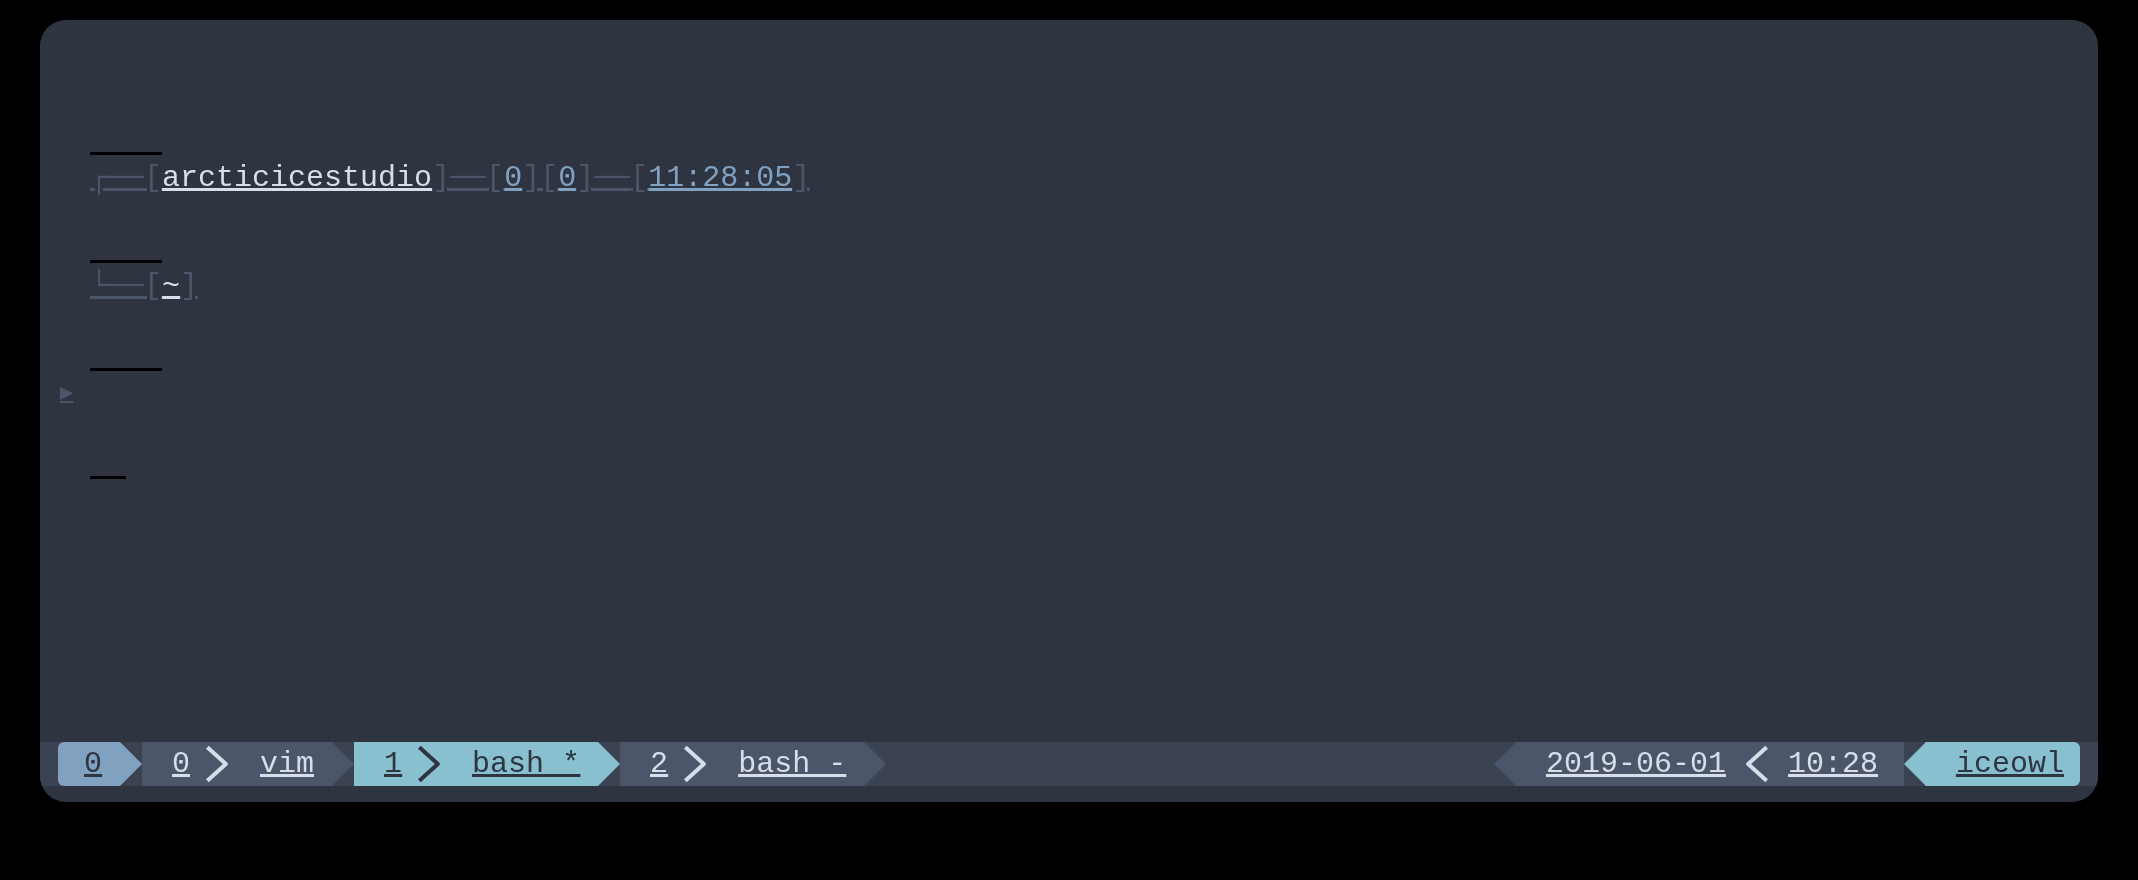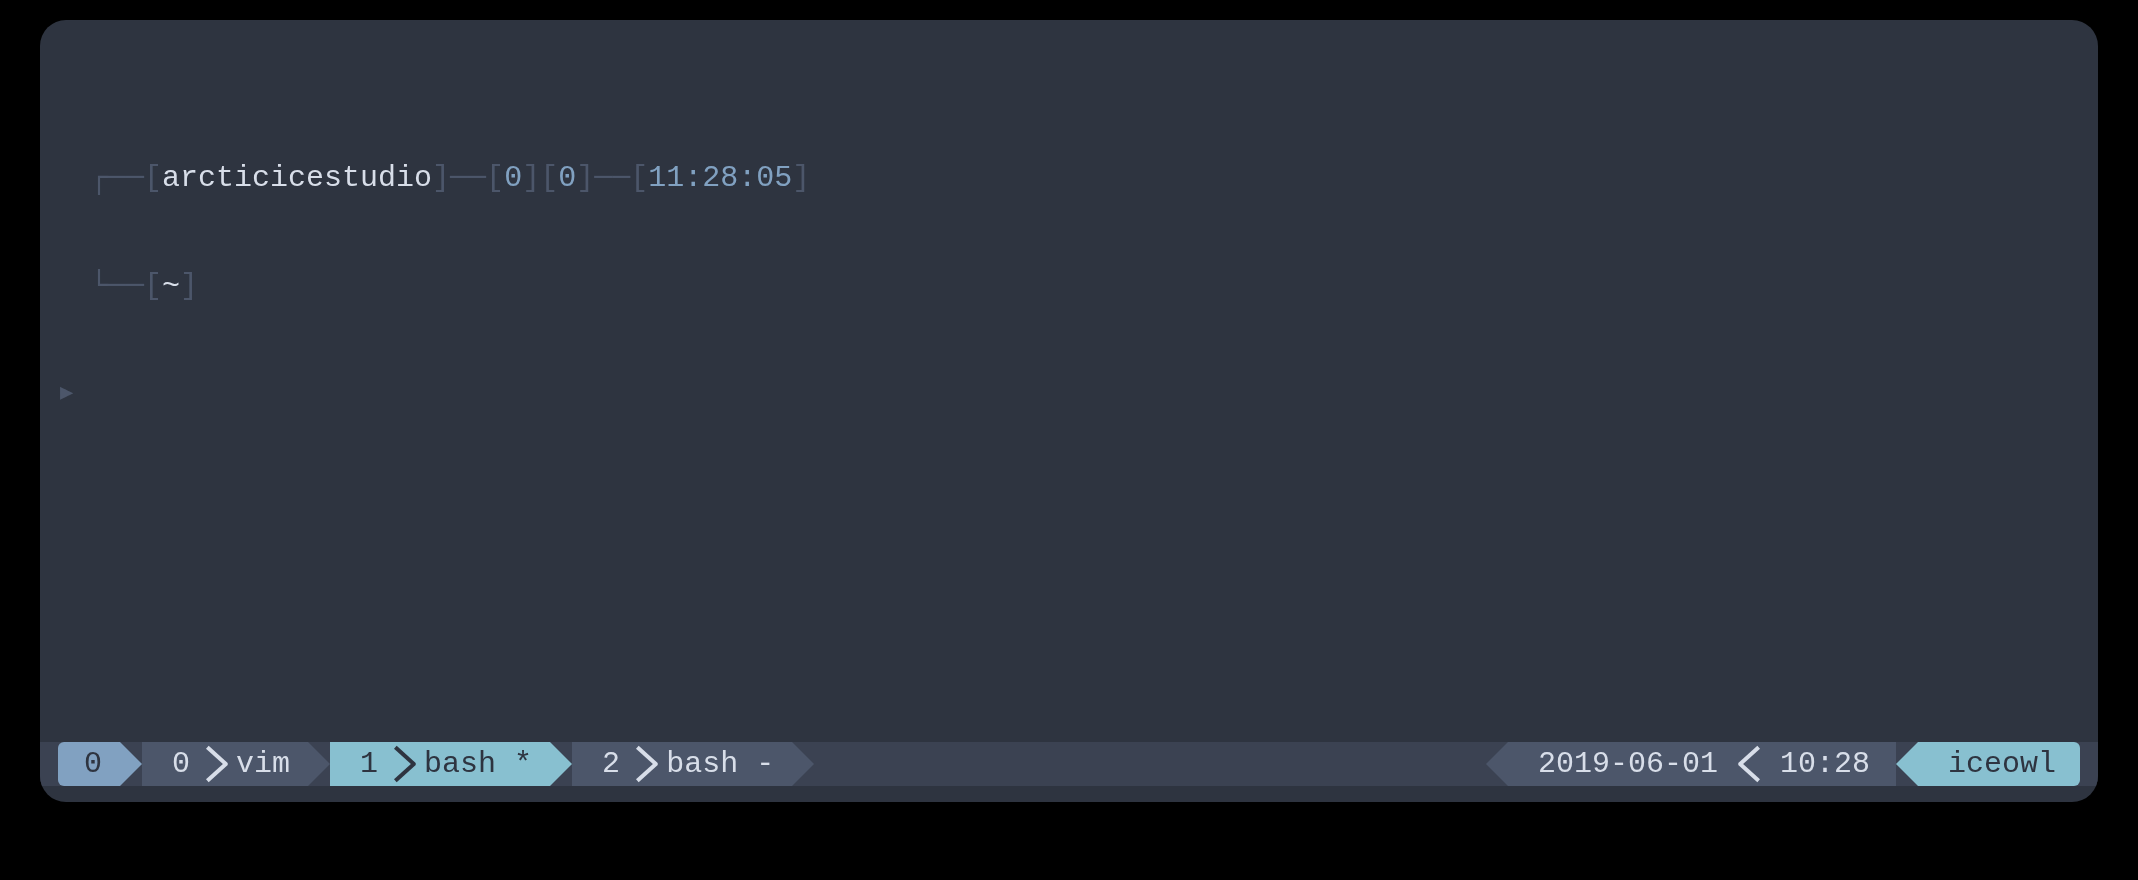--- a/index.html
+++ b/index.html
@@ -1,15 +1,15 @@
 <!DOCTYPE html>
 <html><head>
 <meta charset="utf-8">
 <style>
-  * { margin: 0; padding: 0; box-sizing: border-box; }
+  * { margin: 0; padding: 0; box-sizing: border-box; text-decoration: underline; }
   html, body {
     width: 2138px;
     height: 880px;
     background: #000000;
     font-family: "SFMono-Regular", "Menlo", "Consolas", "Liberation Mono", monospace;
     overflow: hidden;
   }
   .window {
     position: absolute;
     left: 40px;
@@ -128,24 +128,24 @@
   .seg-session { --bg:#81a1c1; background:#81a1c1; color:#2e3440; border-top-left-radius:6px; border-bottom-left-radius:6px; padding-left:26px; }
   .seg-win     { --bg:#4c566a; background:#4c566a; color:#d8dee9; margin-left:22px; padding-left:30px; }
   .seg-win-cur { --bg:#88c0d0; background:#88c0d0; color:#2e3440; margin-left:22px; padding-left:30px; }
 
   .status-right {
     margin-left: auto;
     display: flex;
     align-items: flex-end;
   }
   .seg-date { background:#4c566a; --bg:#4c566a; color:#d8dee9; padding-right:26px; padding-left:30px; }
-  .seg-host { background:#88c0d0; --bg:#88c0d0; color:#2e3440; border-top-right-radius:6px; border-bottom-right-radius:6px; padding-right:24px; padding-left:30px; margin-left:22px; }
+  .seg-host { background:#88c0d0; --bg:#88c0d0; color:#2e3440; border-top-right-radius:6px; border-bottom-right-radius:6px; padding-right:16px; padding-left:30px; margin-left:22px; }
 
   .win-idx { margin-right: 8px; }
-  .win-name { margin-left: 0; }
+  .win-name { margin-left: 24px; }
 </style>
 </head>
 <body>
 
 <div class="window">
 
   <div class="terminal-body">
     <span class="row"><span class="box">┌──</span><span class="brk">[</span><span class="user">arcticicestudio</span><span class="brk">]</span><span class="box">──</span><span class="brk">[</span><span class="num">0</span><span class="brk">][</span><span class="num">0</span><span class="brk">]</span><span class="box">──</span><span class="brk">[</span><span class="time">11:28:05</span><span class="brk">]</span></span>
     <span class="row"><span class="box">└──</span><span class="brk">[</span><span class="cwd">~</span><span class="brk">]</span></span>
     <span class="row"><span class="prompt-tri">▶</span></span>

